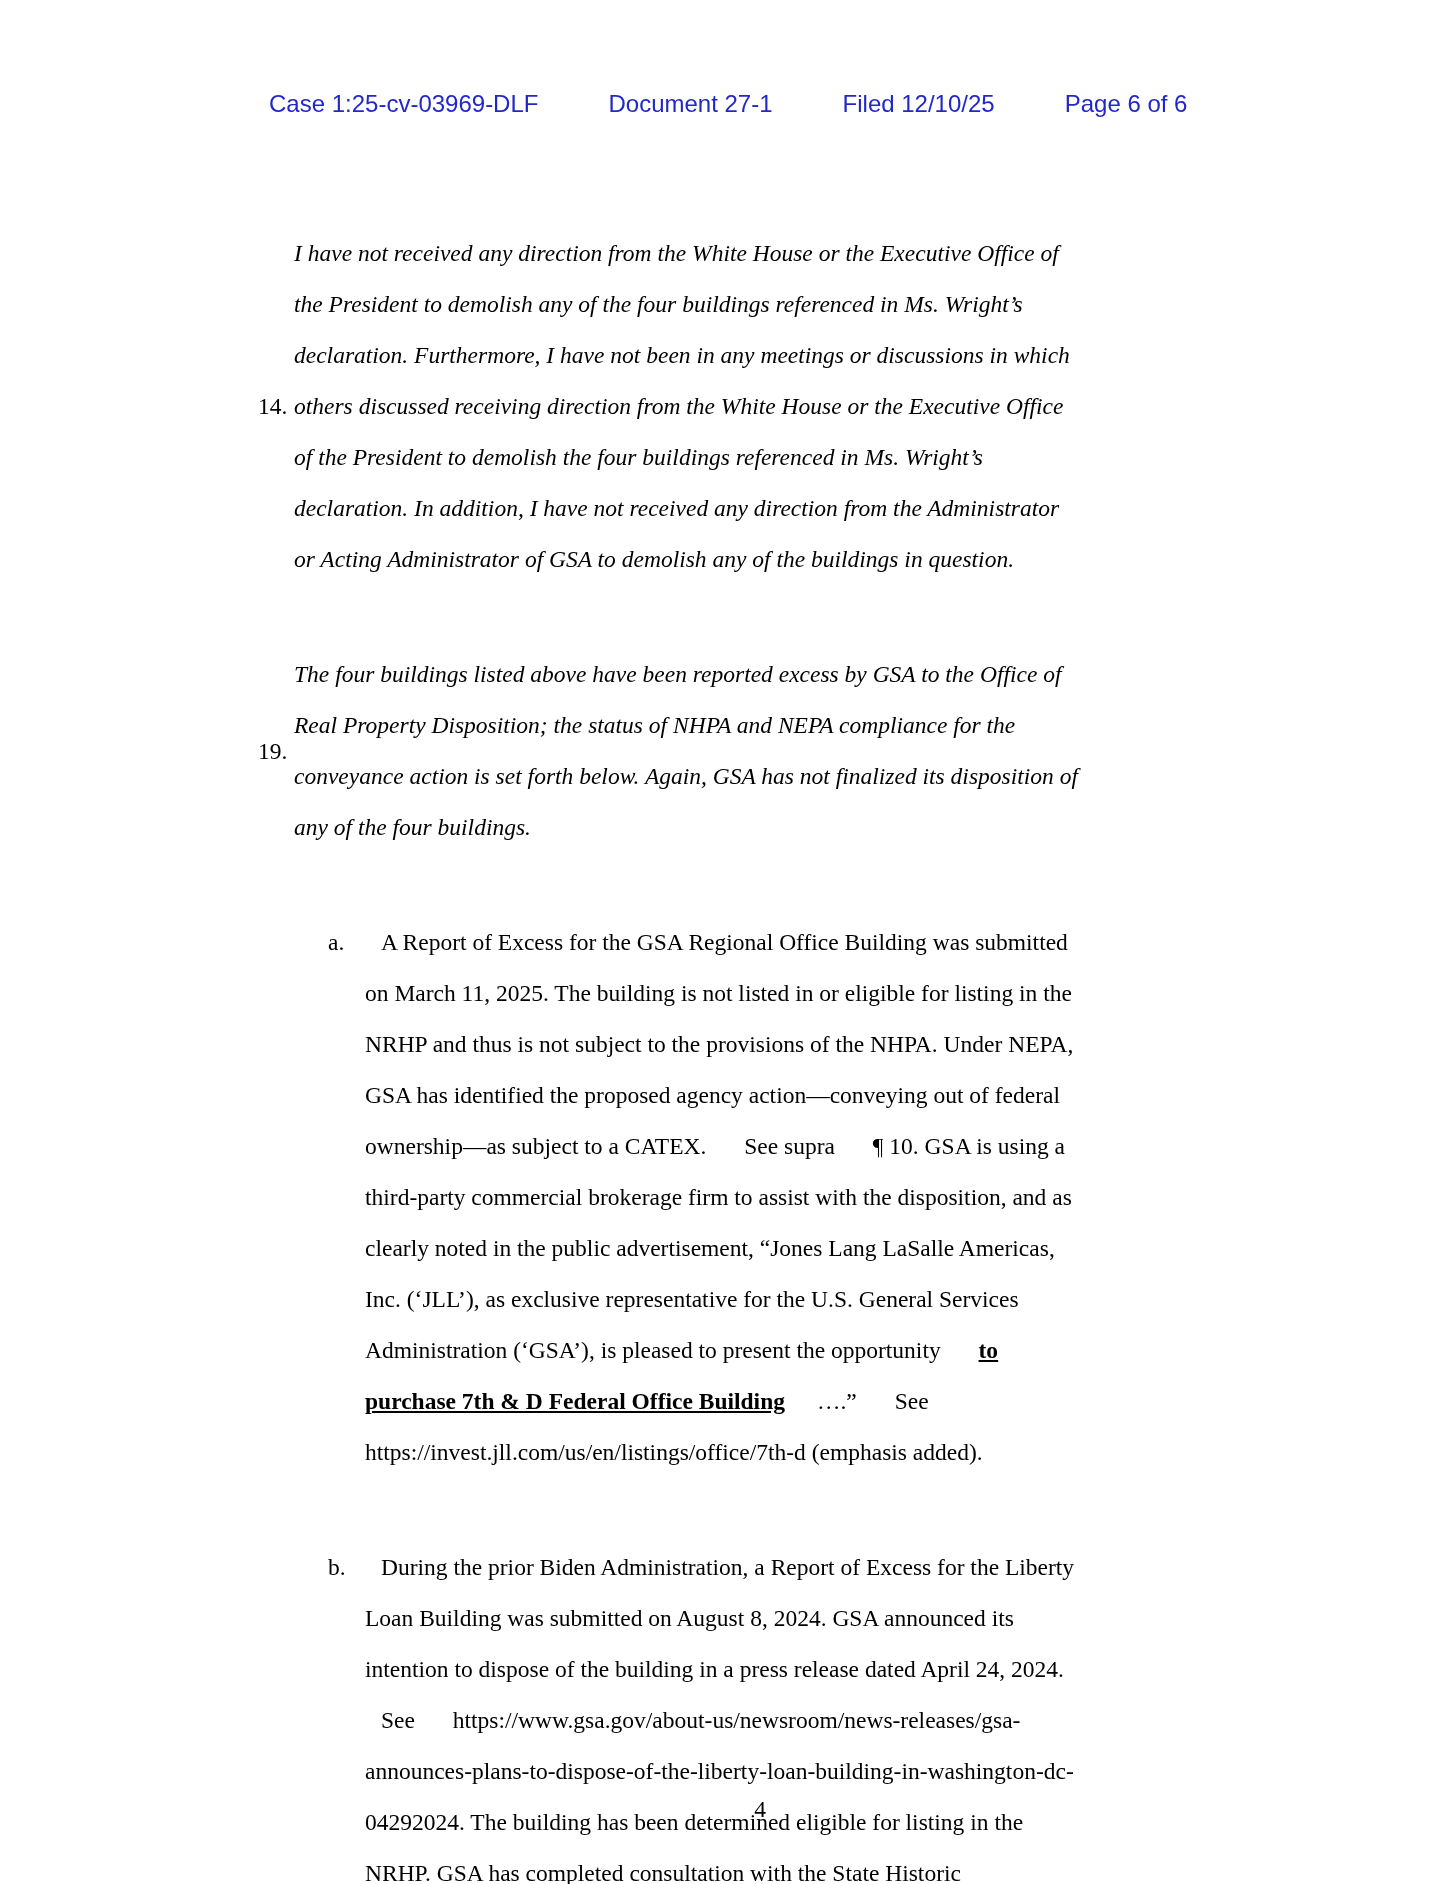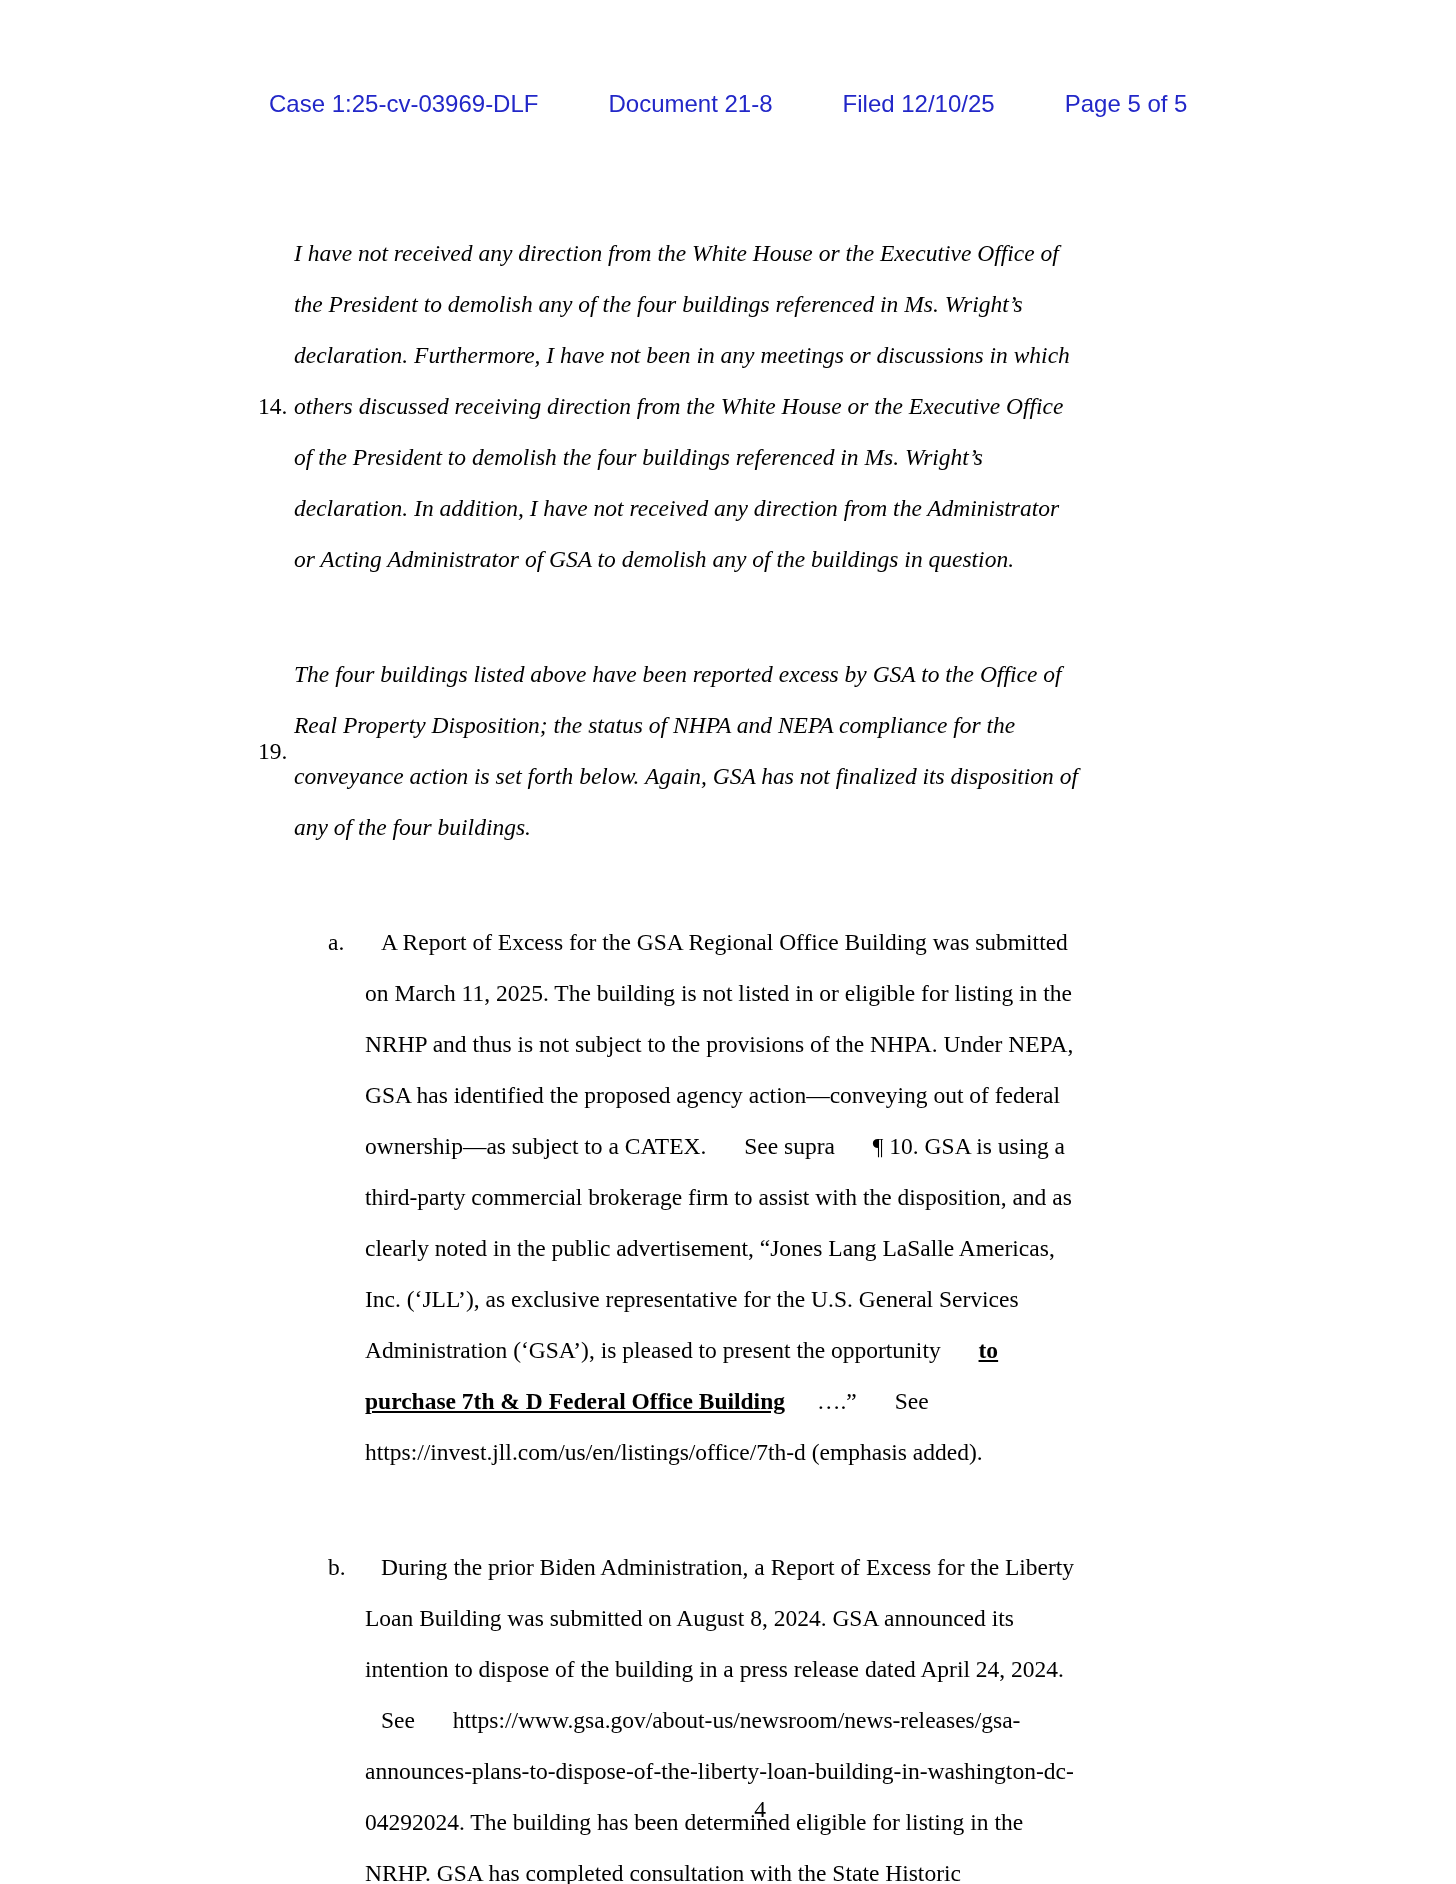--- a/index.html
+++ b/index.html
@@ -51,23 +51,23 @@
     font-size: 23.5px;
   }
 </style>
 </head>
 <body>
 
 <div class="page">
 
   <div class="ecf-header">
     <span>Case 1:25-cv-03969-DLF</span>
-    <span>Document 21-8</span>
+    <span>Document 27-1</span>
     <span>Filed 12/10/25</span>
-    <span>Page 5 of 5</span>
+    <span>Page 6 of 6</span>
   </div>
 
   <div class="content">
 
     <div class="para">
       <span class="para-num">14.</span>
       <div class="ptext">I have not received any direction from the White House or the Executive Office of the President to demolish any of the four buildings referenced in Ms. Wright’s declaration. Furthermore, I have not been in any meetings or discussions in which others discussed receiving direction from the White House or the Executive Office of the President to demolish the four buildings referenced in Ms. Wright’s declaration. In addition, I have not received any direction from the Administrator or Acting Administrator of GSA to demolish any of the buildings in question.</div>
     </div>
 
     <div class="para">

